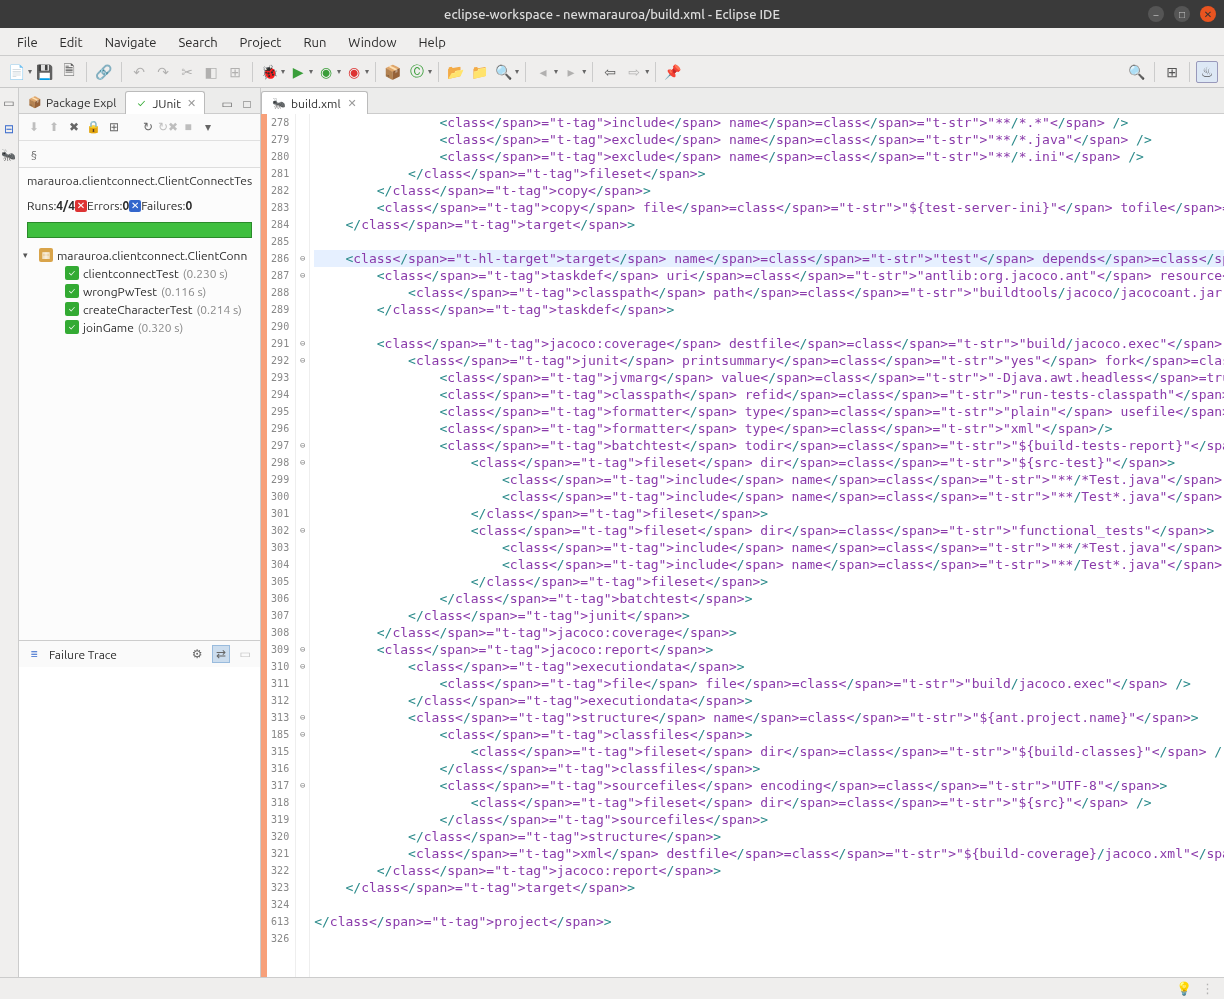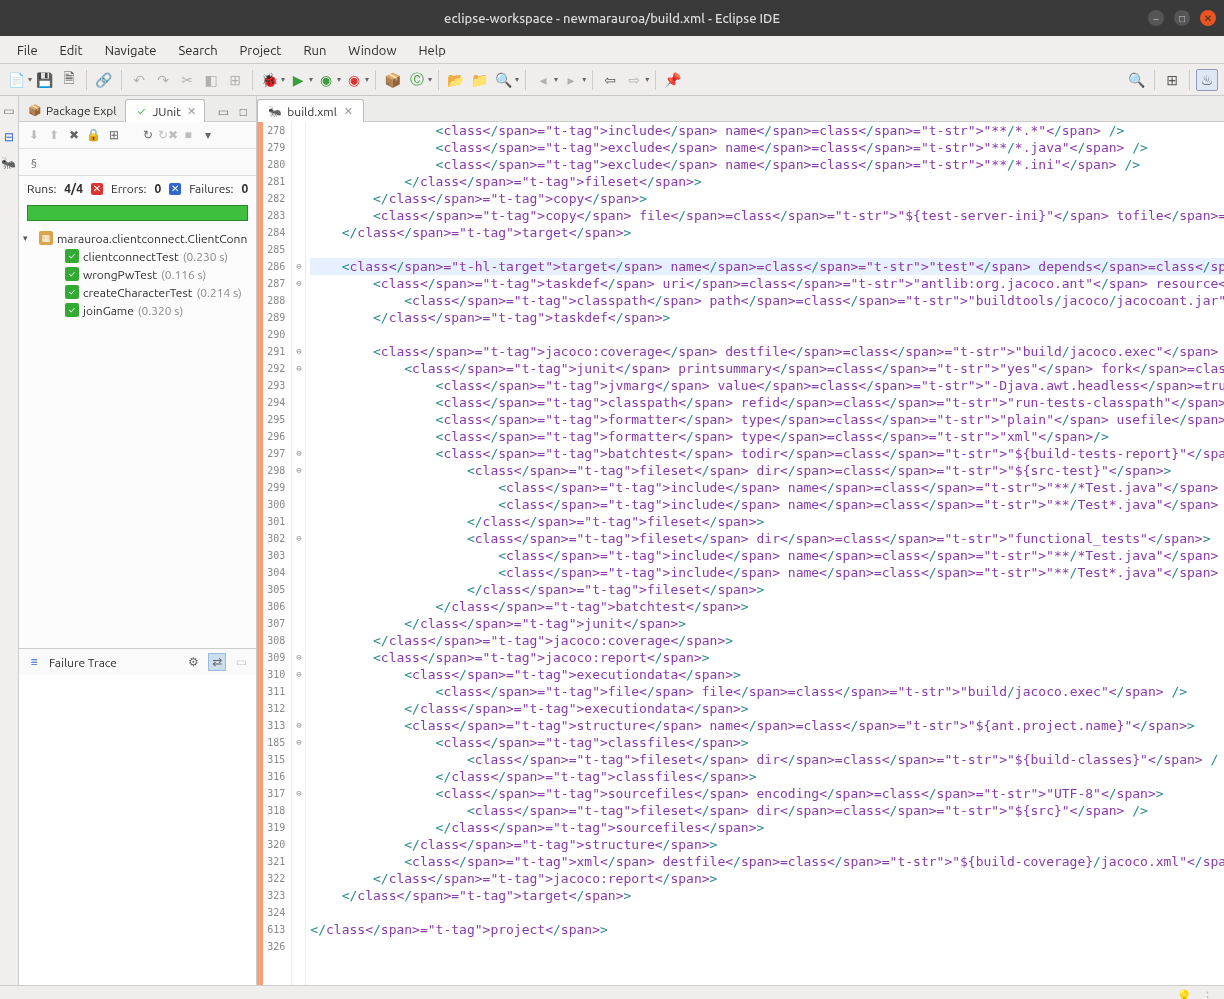--- a/index.html
+++ b/index.html
@@ -1,17 +1,17 @@
 <!DOCTYPE html>
 <html><head>
 <meta charset="utf-8">
 <style>
 * { box-sizing: border-box; margin: 0; padding: 0; }
 body { font-family: "Ubuntu", "Segoe UI", sans-serif; font-size: 13px; background: #f5f5f4; color: #2c2c2c; overflow: hidden; }
-.titlebar { background: #3a3a3a; color: #ddd; height: 36px; display: flex; align-items: center; justify-content: center; position: relative; }
+.titlebar { background: #3a3a3a; color: #ddd; height: 28px; display: flex; align-items: center; justify-content: center; position: relative; }
 .titlebar-title { font-weight: 500; font-size: 13px; }
 .win-controls { position: absolute; right: 8px; display: flex; gap: 10px; align-items: center; }
 .win-btn { width: 16px; height: 16px; border-radius: 50%; display:flex; align-items:center; justify-content:center; font-size:10px; color:#333; }
 .win-close { background: #e95420; }
 .win-other { background: #555; color:#ccc; }
 .menubar { background: #f0efee; height: 28px; display: flex; align-items: center; padding: 0 8px; gap: 4px; border-bottom: 1px solid #ccc; }
 .menu-item { padding: 3px 9px; border-radius: 3px; cursor: default; }
 .toolbar { background: #efeeed; height: 32px; border-bottom: 1px solid #c8c8c8; display: flex; align-items: center; padding: 0 6px; gap: 2px; }
 .tb-btn { width: 22px; height: 22px; display:flex; align-items:center; justify-content:center; border-radius:2px; cursor:default; font-size:14px; color:#555; }
 .tb-sep { width:1px; height:20px; background:#ccc; margin:0 4px; }
@@ -21,21 +21,21 @@
 .left-panel { width: 280px; background:#fcfcfc; border-right:1px solid #ccc; display:flex; flex-direction:column; }
 .tab-row { display:flex; background:#ececeb; border-bottom:1px solid #ccc; height:26px; align-items:flex-end; }
 .tab { padding:4px 8px; font-size:12px; display:flex; align-items:center; gap:4px; border:1px solid transparent; border-bottom:none; cursor:default; }
 .tab.active { background:#fff; border-color:#bbb; border-top-left-radius:3px; border-top-right-radius:3px; position:relative; top:1px; }
 .tab-icon { width:14px; height:14px; display:inline-flex; align-items:center; justify-content:center; font-size:11px; }
 .tab-close { font-size:11px; color:#999; margin-left:2px; }
 .tab-controls { margin-left:auto; display:flex; gap:2px; padding-right:4px; }
 .view-tb { display:flex; gap:2px; padding:4px 6px; border-bottom:1px solid #e0e0e0; background:#fafafa; align-items:center; }
 .small-icon { width:18px; height:18px; display:flex; align-items:center; justify-content:center; font-size:12px; color:#666; cursor:default; }
 .junit-path { padding:6px 8px; font-size:12px; color:#333; white-space:nowrap; overflow:hidden; }
-.junit-stats { padding:6px 8px; font-size:12px; display:flex; gap:8px; align-items:center; }
+.junit-stats { padding:6px 8px; font-size:12px; display:flex; align-items:center; }
 .stat-icon { width:12px; height:12px; display:inline-flex; align-items:center; justify-content:center; font-size:10px; }
 .err-icon { background:#d33; color:#fff; border-radius:2px; }
 .fail-icon { background:#36c; color:#fff; border-radius:2px; }
 .progress-bar { height:16px; background:#3fbf3f; margin:4px 8px; border:1px solid #2a8a2a; }
 .tree { padding:4px 0; font-size:12px; overflow:hidden; }
 .tree-row { display:flex; align-items:center; gap:4px; padding:2px 4px; white-space:nowrap; cursor:default; }
 .tree-indent { width:20px; display:inline-block; }
 .expand-tri { font-size:9px; color:#555; width:12px; }
 .test-icon { width:14px; height:14px; background:#3a3; border-radius:2px; color:#fff; font-size:9px; display:inline-flex; align-items:center; justify-content:center; }
 .test-time { color:#888; }
@@ -165,20 +165,21 @@
       <span style="width:12px"></span>
       <span class="small-icon">↻</span>
       <span class="small-icon" style="opacity:.4">↻✖</span>
       <span class="small-icon" style="opacity:.4">■</span>
       <span class="small-icon">▾</span>
     </div>
     <div class="view-tb" style="border-bottom:1px solid #ddd">
       <span class="small-icon">§</span>
     </div>
 
+    <div class="junit-path">marauroa.clientconnect.ClientConnectTes</div>
 
     <div class="junit-stats">
       <span>Runs:</span>
       <b>4/4</b>
       <span class="stat-icon err-icon">✕</span>
       <span>Errors:</span>
       <b>0</b>
       <span class="stat-icon fail-icon">✕</span>
       <span>Failures:</span>
       <b>0</b>

